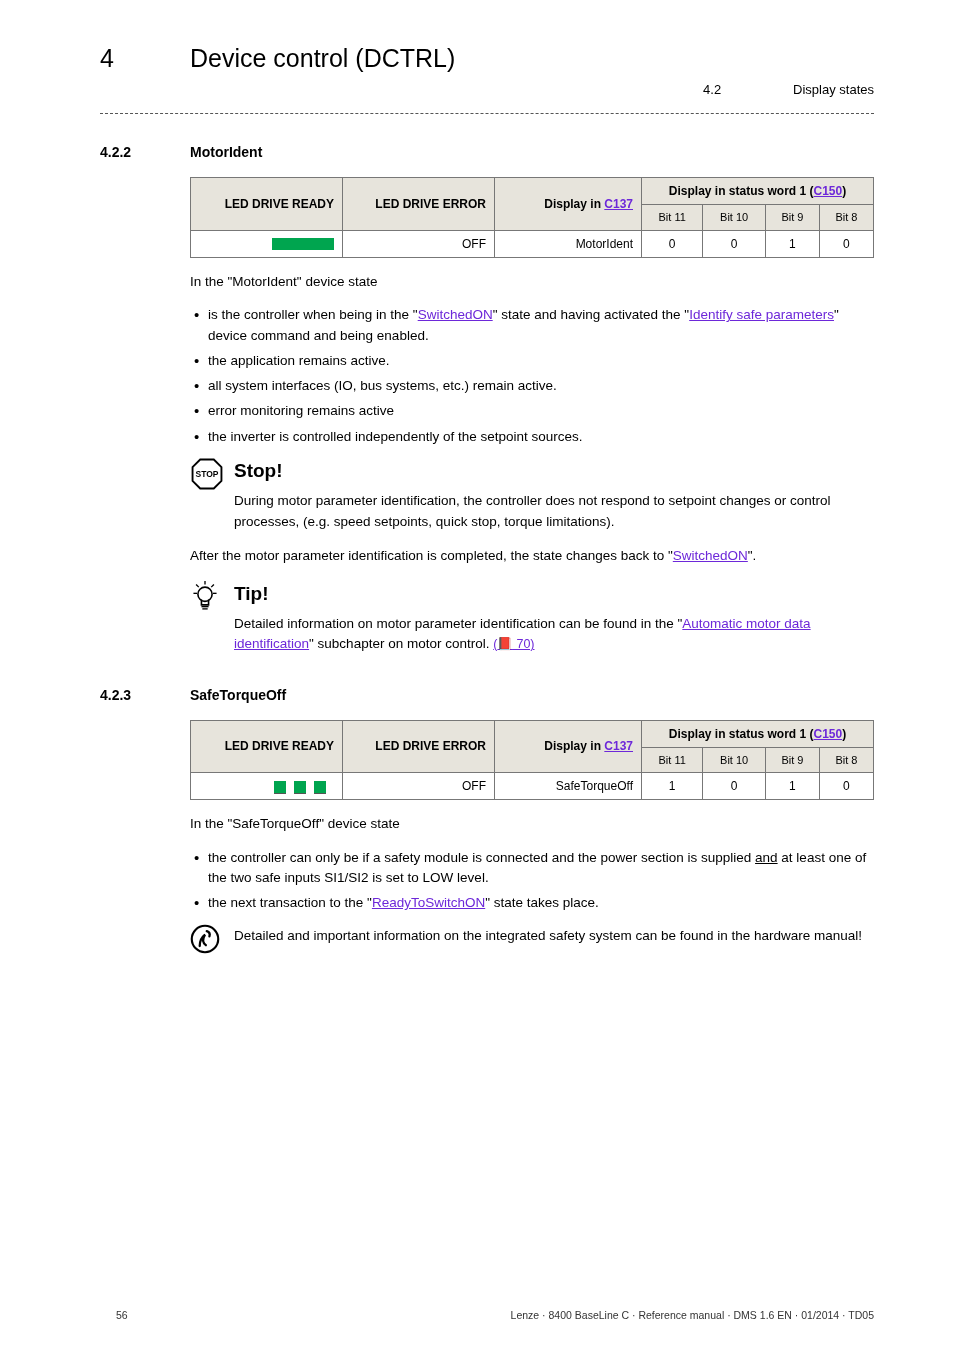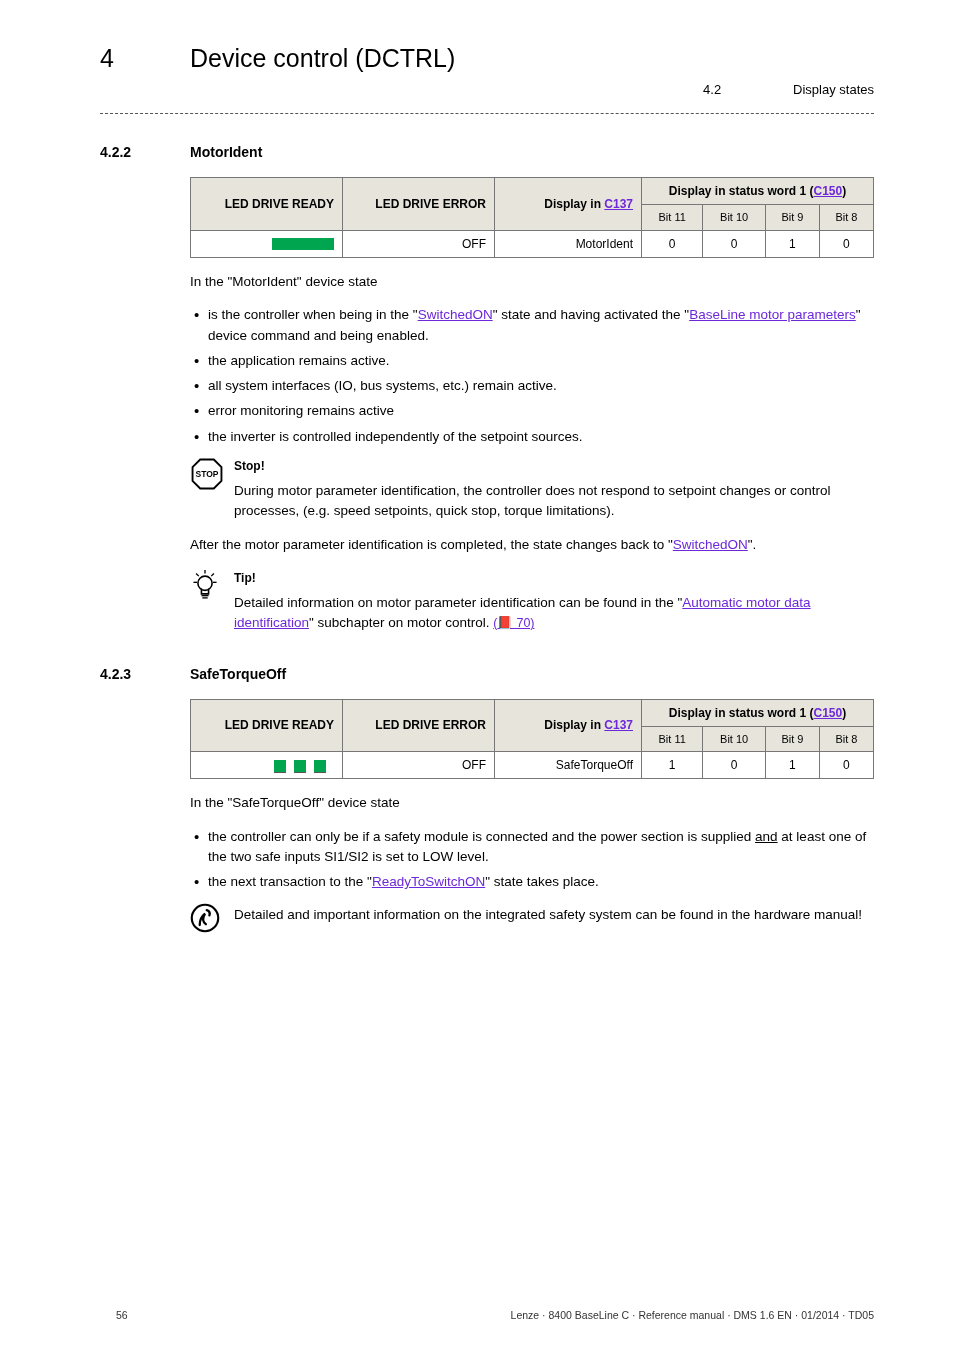--- a/index.html
+++ b/index.html
@@ -147,21 +147,21 @@
   .callout .icon {
     width: 44px;
     flex-shrink: 0;
     text-align: left;
   }
   .callout .body {
     flex: 1;
   }
   .callout .title {
     font-weight: bold;
-    font-size: 12px;
+    font-size: 19px;
     margin-bottom: 6px;
   }
   .stop-icon-svg {
     width: 34px;
     height: 34px;
   }
   .tip-icon-svg {
     width: 30px;
     height: 32px;
   }
@@ -230,21 +230,21 @@
         <td class="num">0</td>
         <td class="num">0</td>
         <td class="num">1</td>
         <td class="num">0</td>
       </tr>
     </tbody>
       </table>
 
     <p>In the "MotorIdent" device state</p>
     <ul class="bullets">
-      <li><span>is the controller when being in the "</span><a href="#" class="link">SwitchedON</a><span>" state and having activated the "</span><a href="#" class="link">BaseLine motor parameters</a><span>" device command and being enabled.</span></li>
+      <li><span>is the controller when being in the "</span><a href="#" class="link">SwitchedON</a><span>" state and having activated the "</span><a href="#" class="link">Identify safe parameters</a><span>" device command and being enabled.</span></li>
       <li>the application remains active.</li>
       <li>all system interfaces (IO, bus systems, etc.) remain active.</li>
       <li>error monitoring remains active</li>
       <li>the inverter is controlled independently of the setpoint sources.</li>
     </ul>
 
     <div class="callout">
       <div class="icon">
         <svg class="stop-icon-svg" viewBox="0 0 40 40">
           <polygon points="12,3 28,3 37,12 37,28 28,37 12,37 3,28 3,12" fill="none" stroke="#000" stroke-width="2.2"></polygon>

